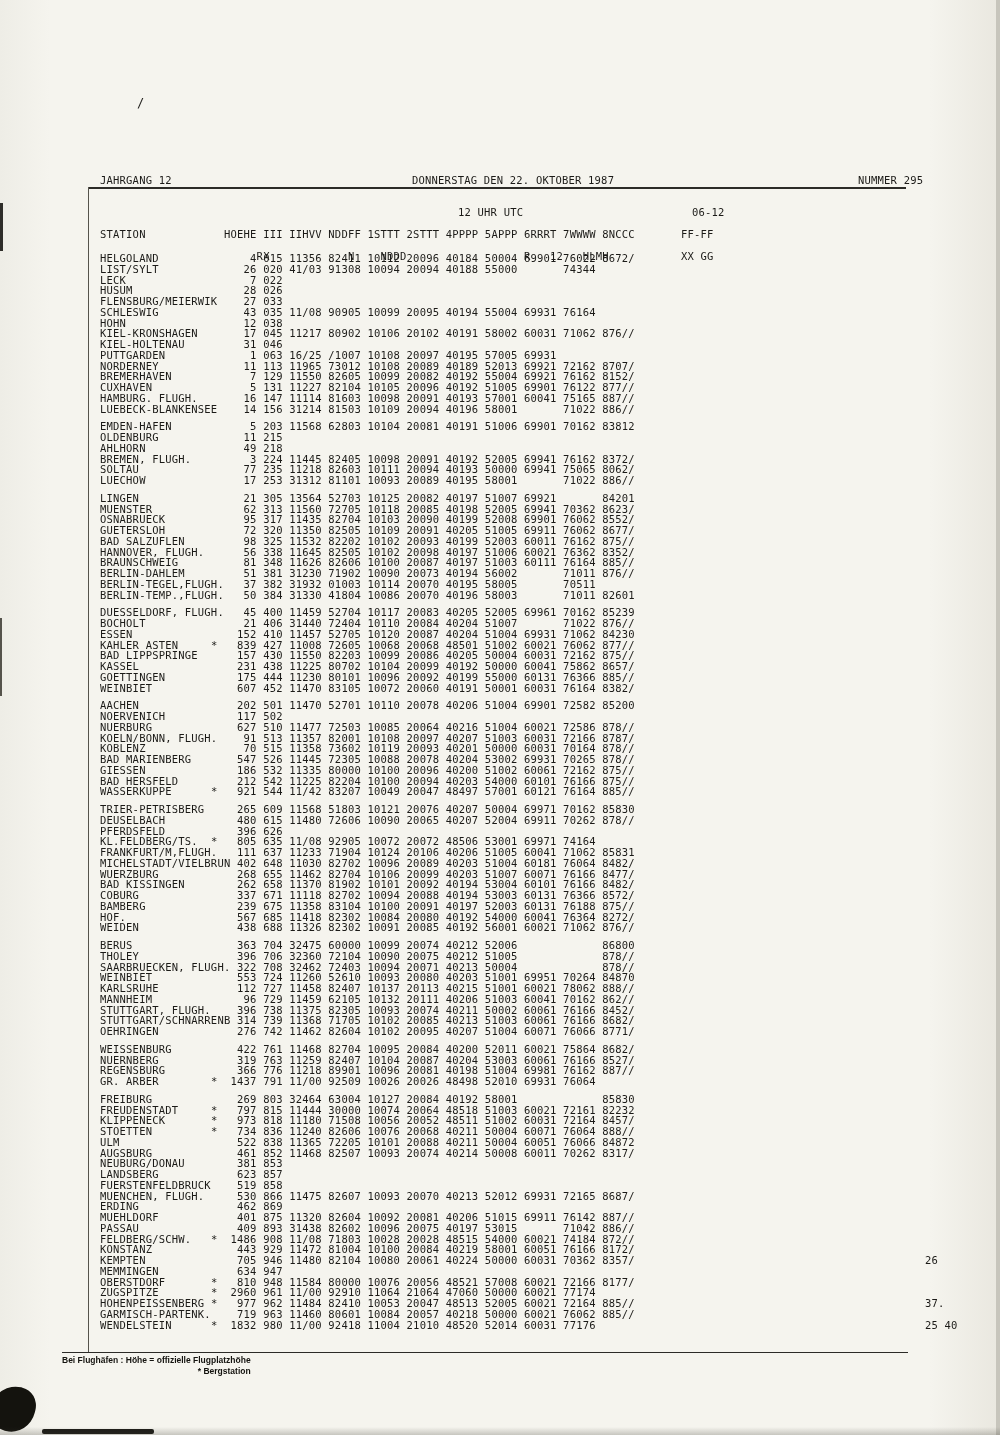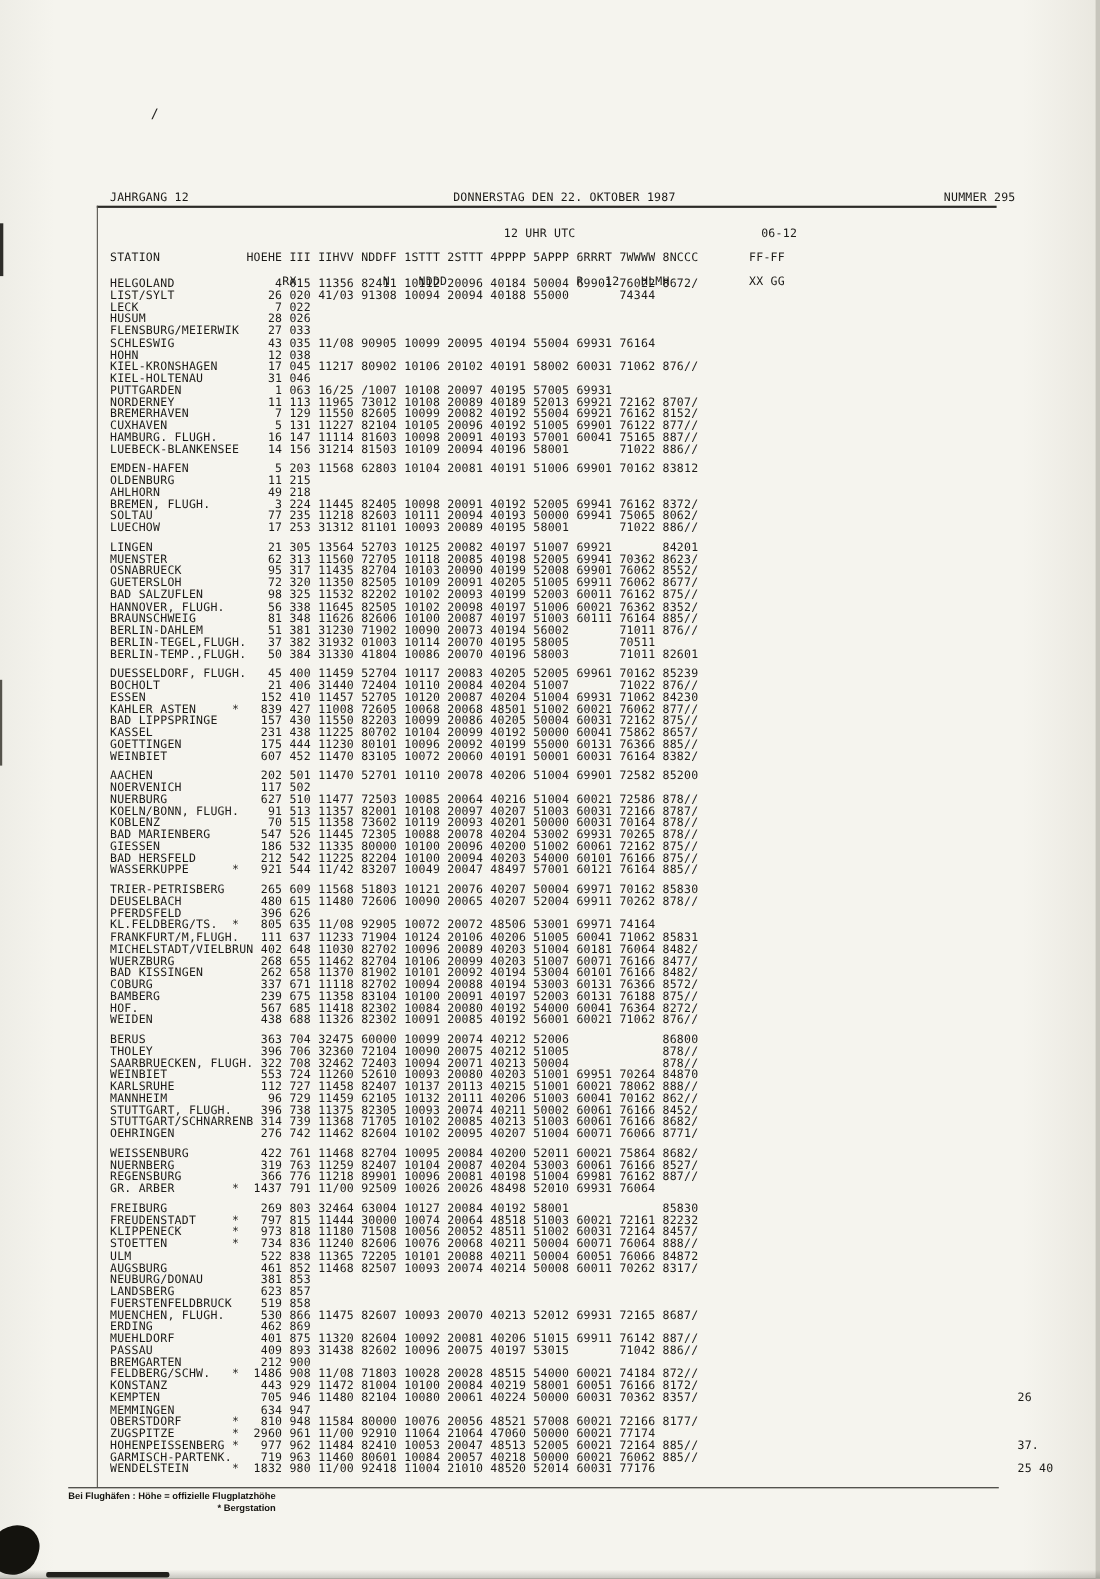--- a/index.html
+++ b/index.html
@@ -164,21 +164,20 @@
         <div class="row"><span class="st">STOETTEN</span><span class="mk">*</span><span class="dt">  734 836 11240 82606 10076 20068 40211 50004 60071 76064 888//</span></div>
         <div class="row"><span class="st">ULM</span><span class="mk"></span><span class="dt">  522 838 11365 72205 10101 20088 40211 50004 60051 76066 84872</span></div>
         <div class="row"><span class="st">AUGSBURG</span><span class="mk"></span><span class="dt">  461 852 11468 82507 10093 20074 40214 50008 60011 70262 8317/</span></div>
         <div class="row"><span class="st">NEUBURG/DONAU</span><span class="mk"></span><span class="dt">  381 853</span></div>
         <div class="row"><span class="st">LANDSBERG</span><span class="mk"></span><span class="dt">  623 857</span></div>
         <div class="row"><span class="st">FUERSTENFELDBRUCK</span><span class="mk"></span><span class="dt">  519 858</span></div>
         <div class="row"><span class="st">MUENCHEN, FLUGH.</span><span class="mk"></span><span class="dt">  530 866 11475 82607 10093 20070 40213 52012 69931 72165 8687/</span></div>
         <div class="row"><span class="st">ERDING</span><span class="mk"></span><span class="dt">  462 869</span></div>
         <div class="row"><span class="st">MUEHLDORF</span><span class="mk"></span><span class="dt">  401 875 11320 82604 10092 20081 40206 51015 69911 76142 887//</span></div>
         <div class="row"><span class="st">PASSAU</span><span class="mk"></span><span class="dt">  409 893 31438 82602 10096 20075 40197 53015       71042 886//</span></div>
-        <div class="row"><span class="st">BREMGARTEN</span><span class="mk"></span><span class="dt">  212 900</span></div>
         <div class="row"><span class="st">FELDBERG/SCHW.</span><span class="mk">*</span><span class="dt"> 1486 908 11/08 71803 10028 20028 48515 54000 60021 74184 872//</span></div>
         <div class="row"><span class="st">KONSTANZ</span><span class="mk"></span><span class="dt">  443 929 11472 81004 10100 20084 40219 58001 60051 76166 8172/</span></div>
         <div class="row"><span class="st">KEMPTEN</span><span class="mk"></span><span class="dt">  705 946 11480 82104 10080 20061 40224 50000 60031 70362 8357/</span><span class="rt">26</span></div>
         <div class="row"><span class="st">MEMMINGEN</span><span class="mk"></span><span class="dt">  634 947</span></div>
         <div class="row"><span class="st">OBERSTDORF</span><span class="mk">*</span><span class="dt">  810 948 11584 80000 10076 20056 48521 57008 60021 72166 8177/</span></div>
         <div class="row"><span class="st">ZUGSPITZE</span><span class="mk">*</span><span class="dt"> 2960 961 11/00 92910 11064 21064 47060 50000 60021 77174</span></div>
         <div class="row"><span class="st">HOHENPEISSENBERG</span><span class="mk">*</span><span class="dt">  977 962 11484 82410 10053 20047 48513 52005 60021 72164 885//</span><span class="rt">37.</span></div>
         <div class="row"><span class="st">GARMISCH-PARTENK.</span><span class="mk"></span><span class="dt">  719 963 11460 80601 10084 20057 40218 50000 60021 76062 885//</span></div>
         <div class="row"><span class="st">WENDELSTEIN</span><span class="mk">*</span><span class="dt"> 1832 980 11/00 92418 11004 21010 48520 52014 60031 77176</span><span class="rt">25 40</span></div>
       </div>

